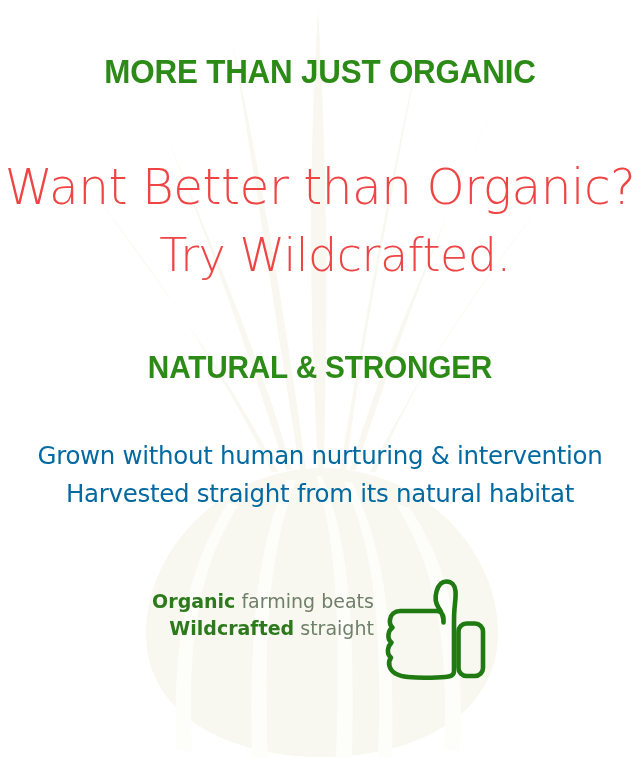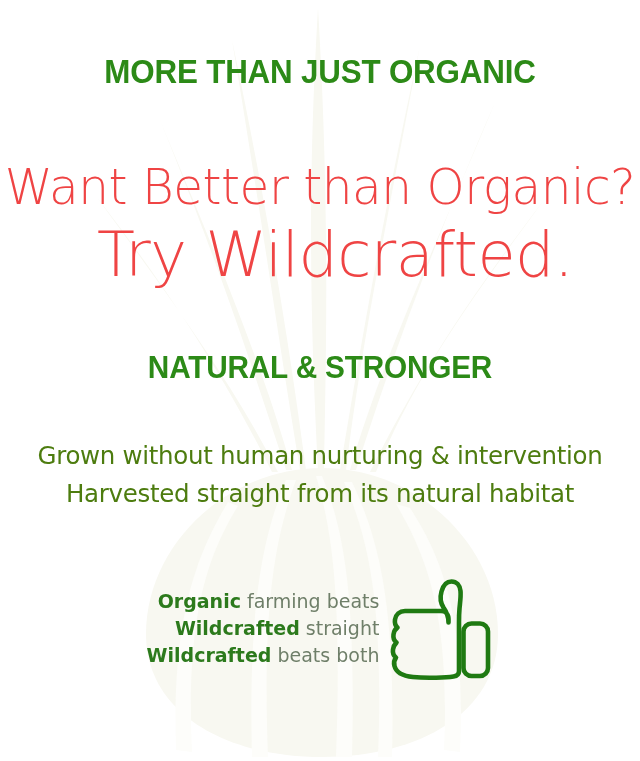--- a/index.html
+++ b/index.html
@@ -70,21 +70,21 @@
     line-height: 60px;
     letter-spacing: -0.5px;
   }
   .headline .line1 {
     display: block;
     font-size: 49px;
     transform: scaleX(0.99);
   }
   .headline .line2 {
     display: block;
-    font-size: 62px;
+    font-size: 46px;
     margin-top: 7px;
     padding-left: 30px;
   }
 
   .subhead {
     position: absolute;
     left: 0;
     right: 0;
     top: 350px;
     font-family: "Liberation Sans", sans-serif;
@@ -95,21 +95,21 @@
     letter-spacing: -0.2px;
     transform: scaleX(0.96);
     white-space: nowrap;
   }
 
   .body-copy {
     position: absolute;
     left: 0;
     right: 0;
     top: 437px;
-    color: #4d7c0f;
+    color: #0369a1;
     font-family: "DejaVu Sans", sans-serif;
     font-weight: 400;
     font-size: 25px;
     line-height: 38px;
     letter-spacing: -0.3px;
   }
   .body-copy span { display: block; transform: scaleX(0.98); }
 
   
   .callout {
@@ -193,23 +193,20 @@
     </div>
 
     <div class="callout">
 
       <div class="callout-text">
         <span class="cline">
           <b>Organic</b><span> farming beats</span>
         </span>
         <span class="cline">
           <b>Wildcrafted</b><span> straight</span>
-        </span>
-        <span class="cline">
-          <b>Wildcrafted</b><span> beats both</span>
         </span>
       </div>
 
       <div class="thumb-wrap">
         <svg width="108" height="118" viewBox="0 0 108 118" xmlns="http://www.w3.org/2000/svg" aria-hidden="true">
           <g fill="none" stroke="#1f7a12" stroke-width="4.6" stroke-linecap="round" stroke-linejoin="round">
 
             <path d="M63.5 52.5
                      C63.5 45 61 41 58.5 37.5
                      C55.5 33 55 27 56.5 21.5

